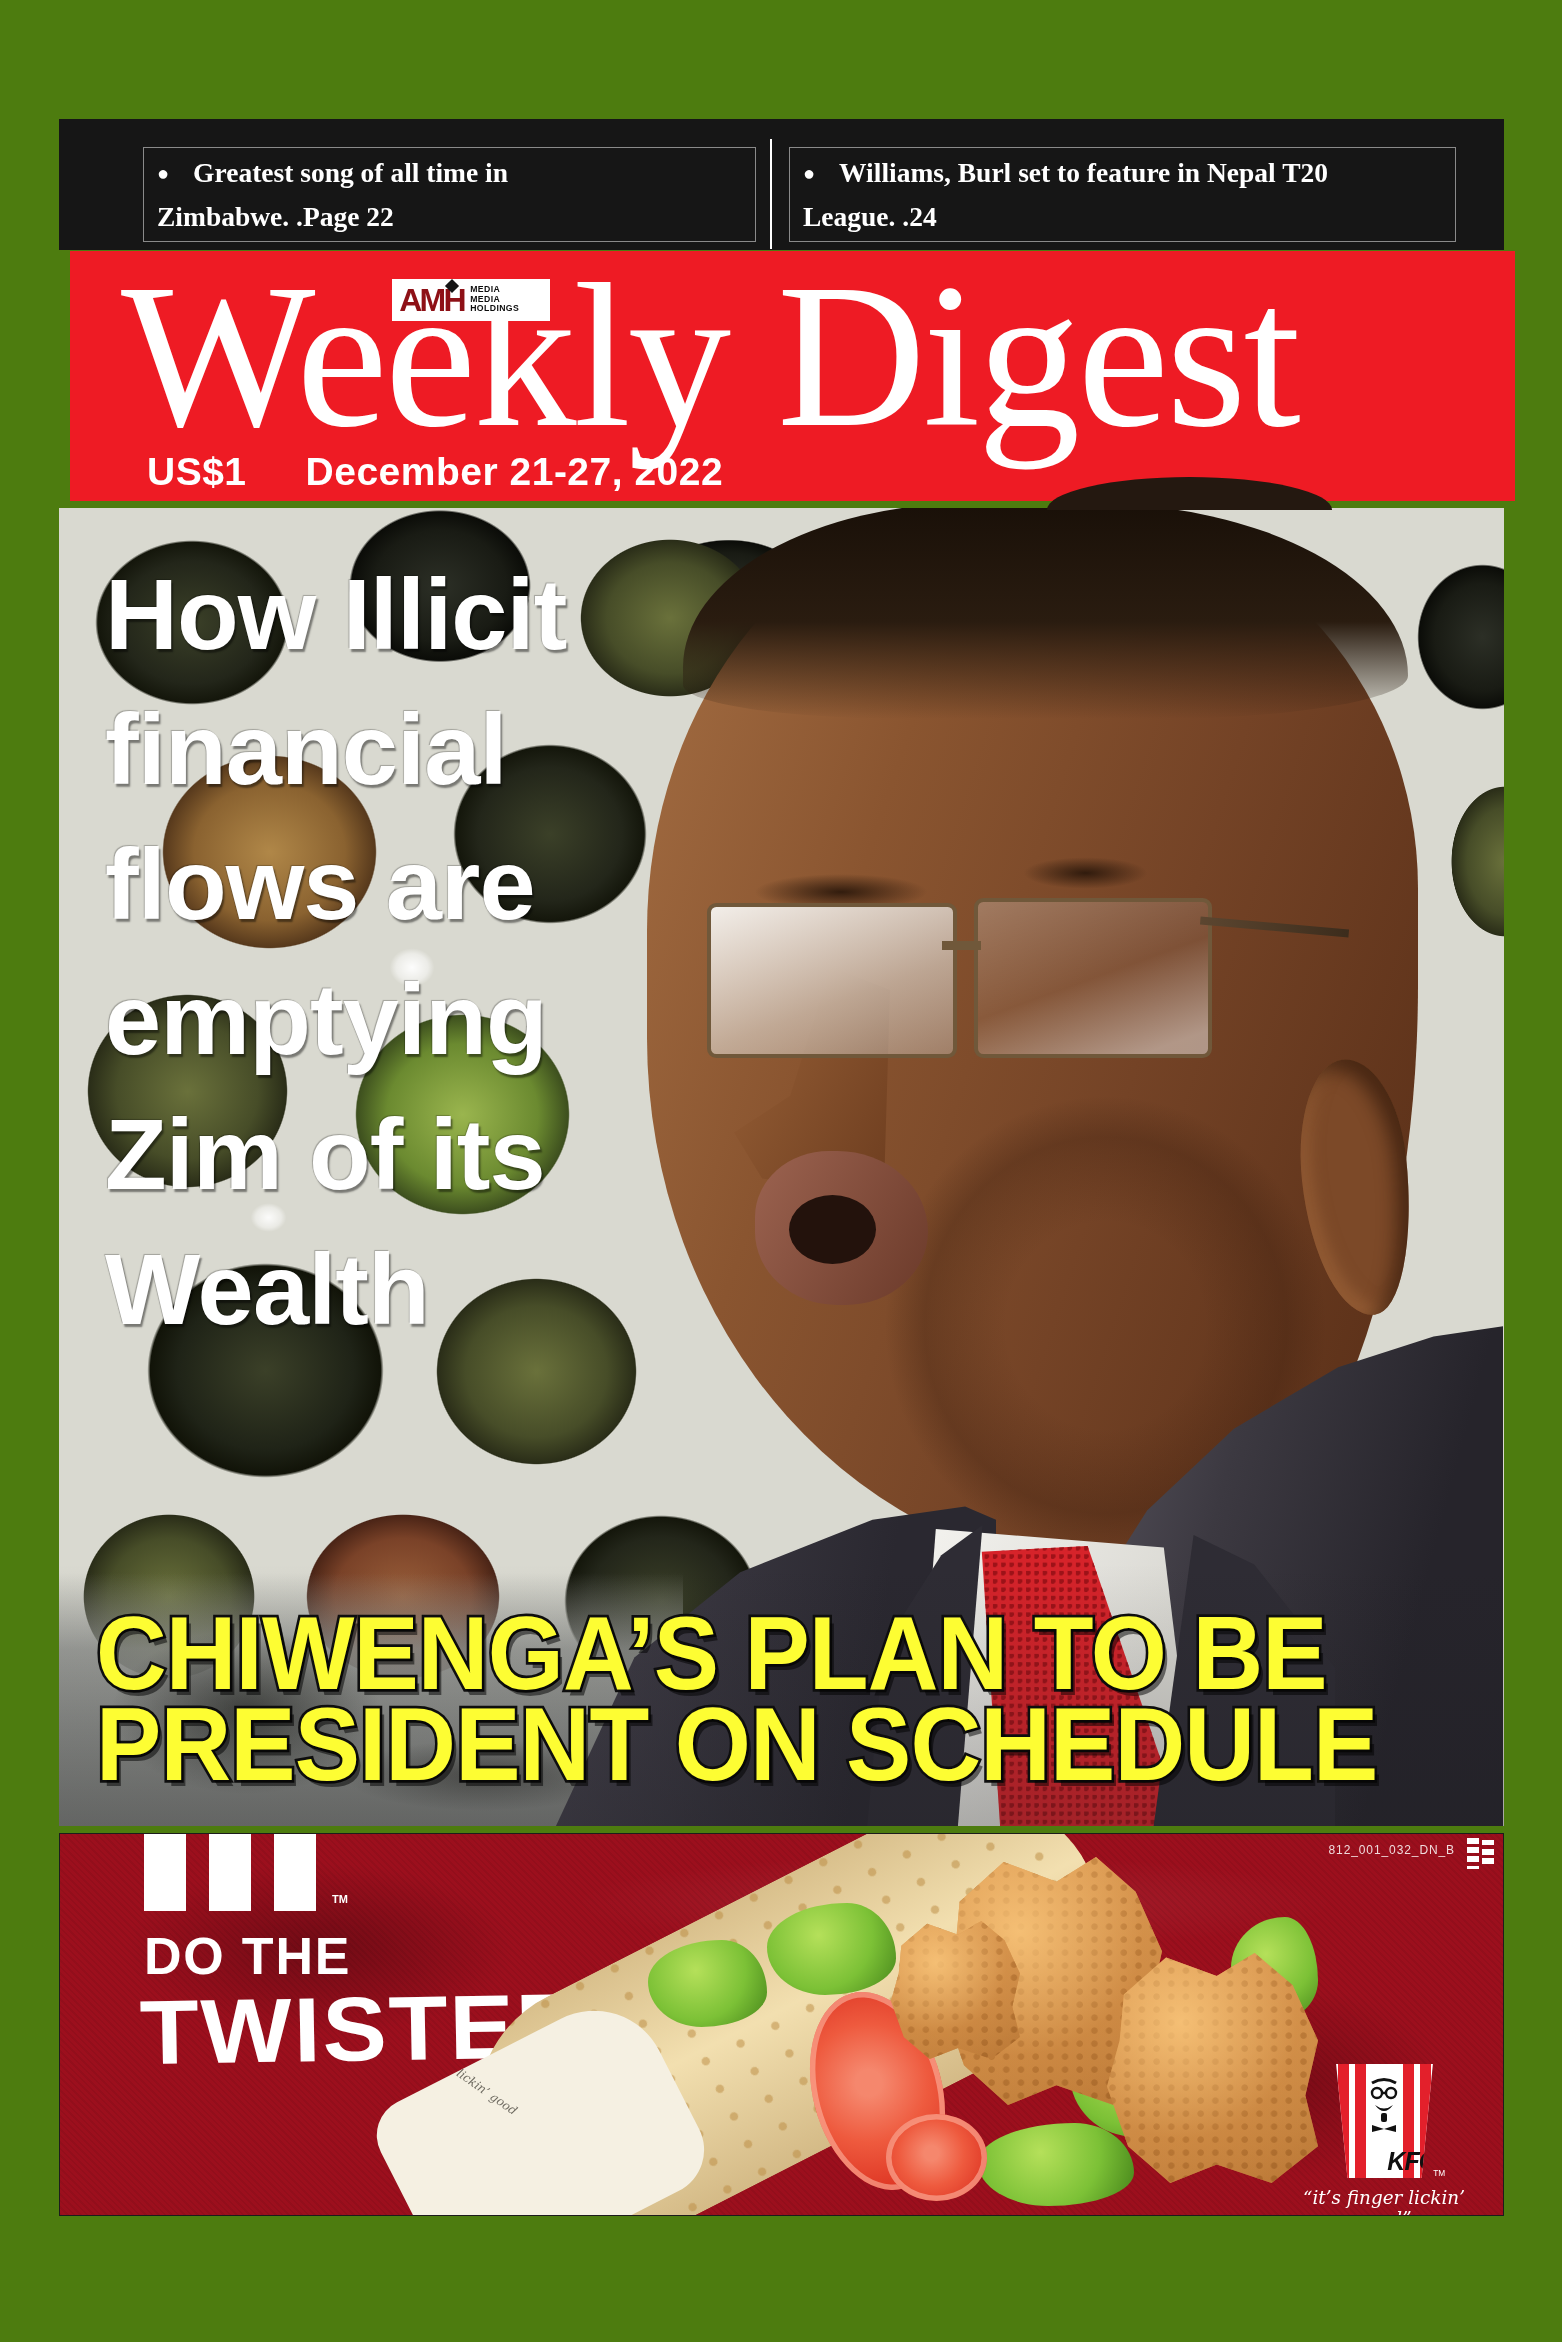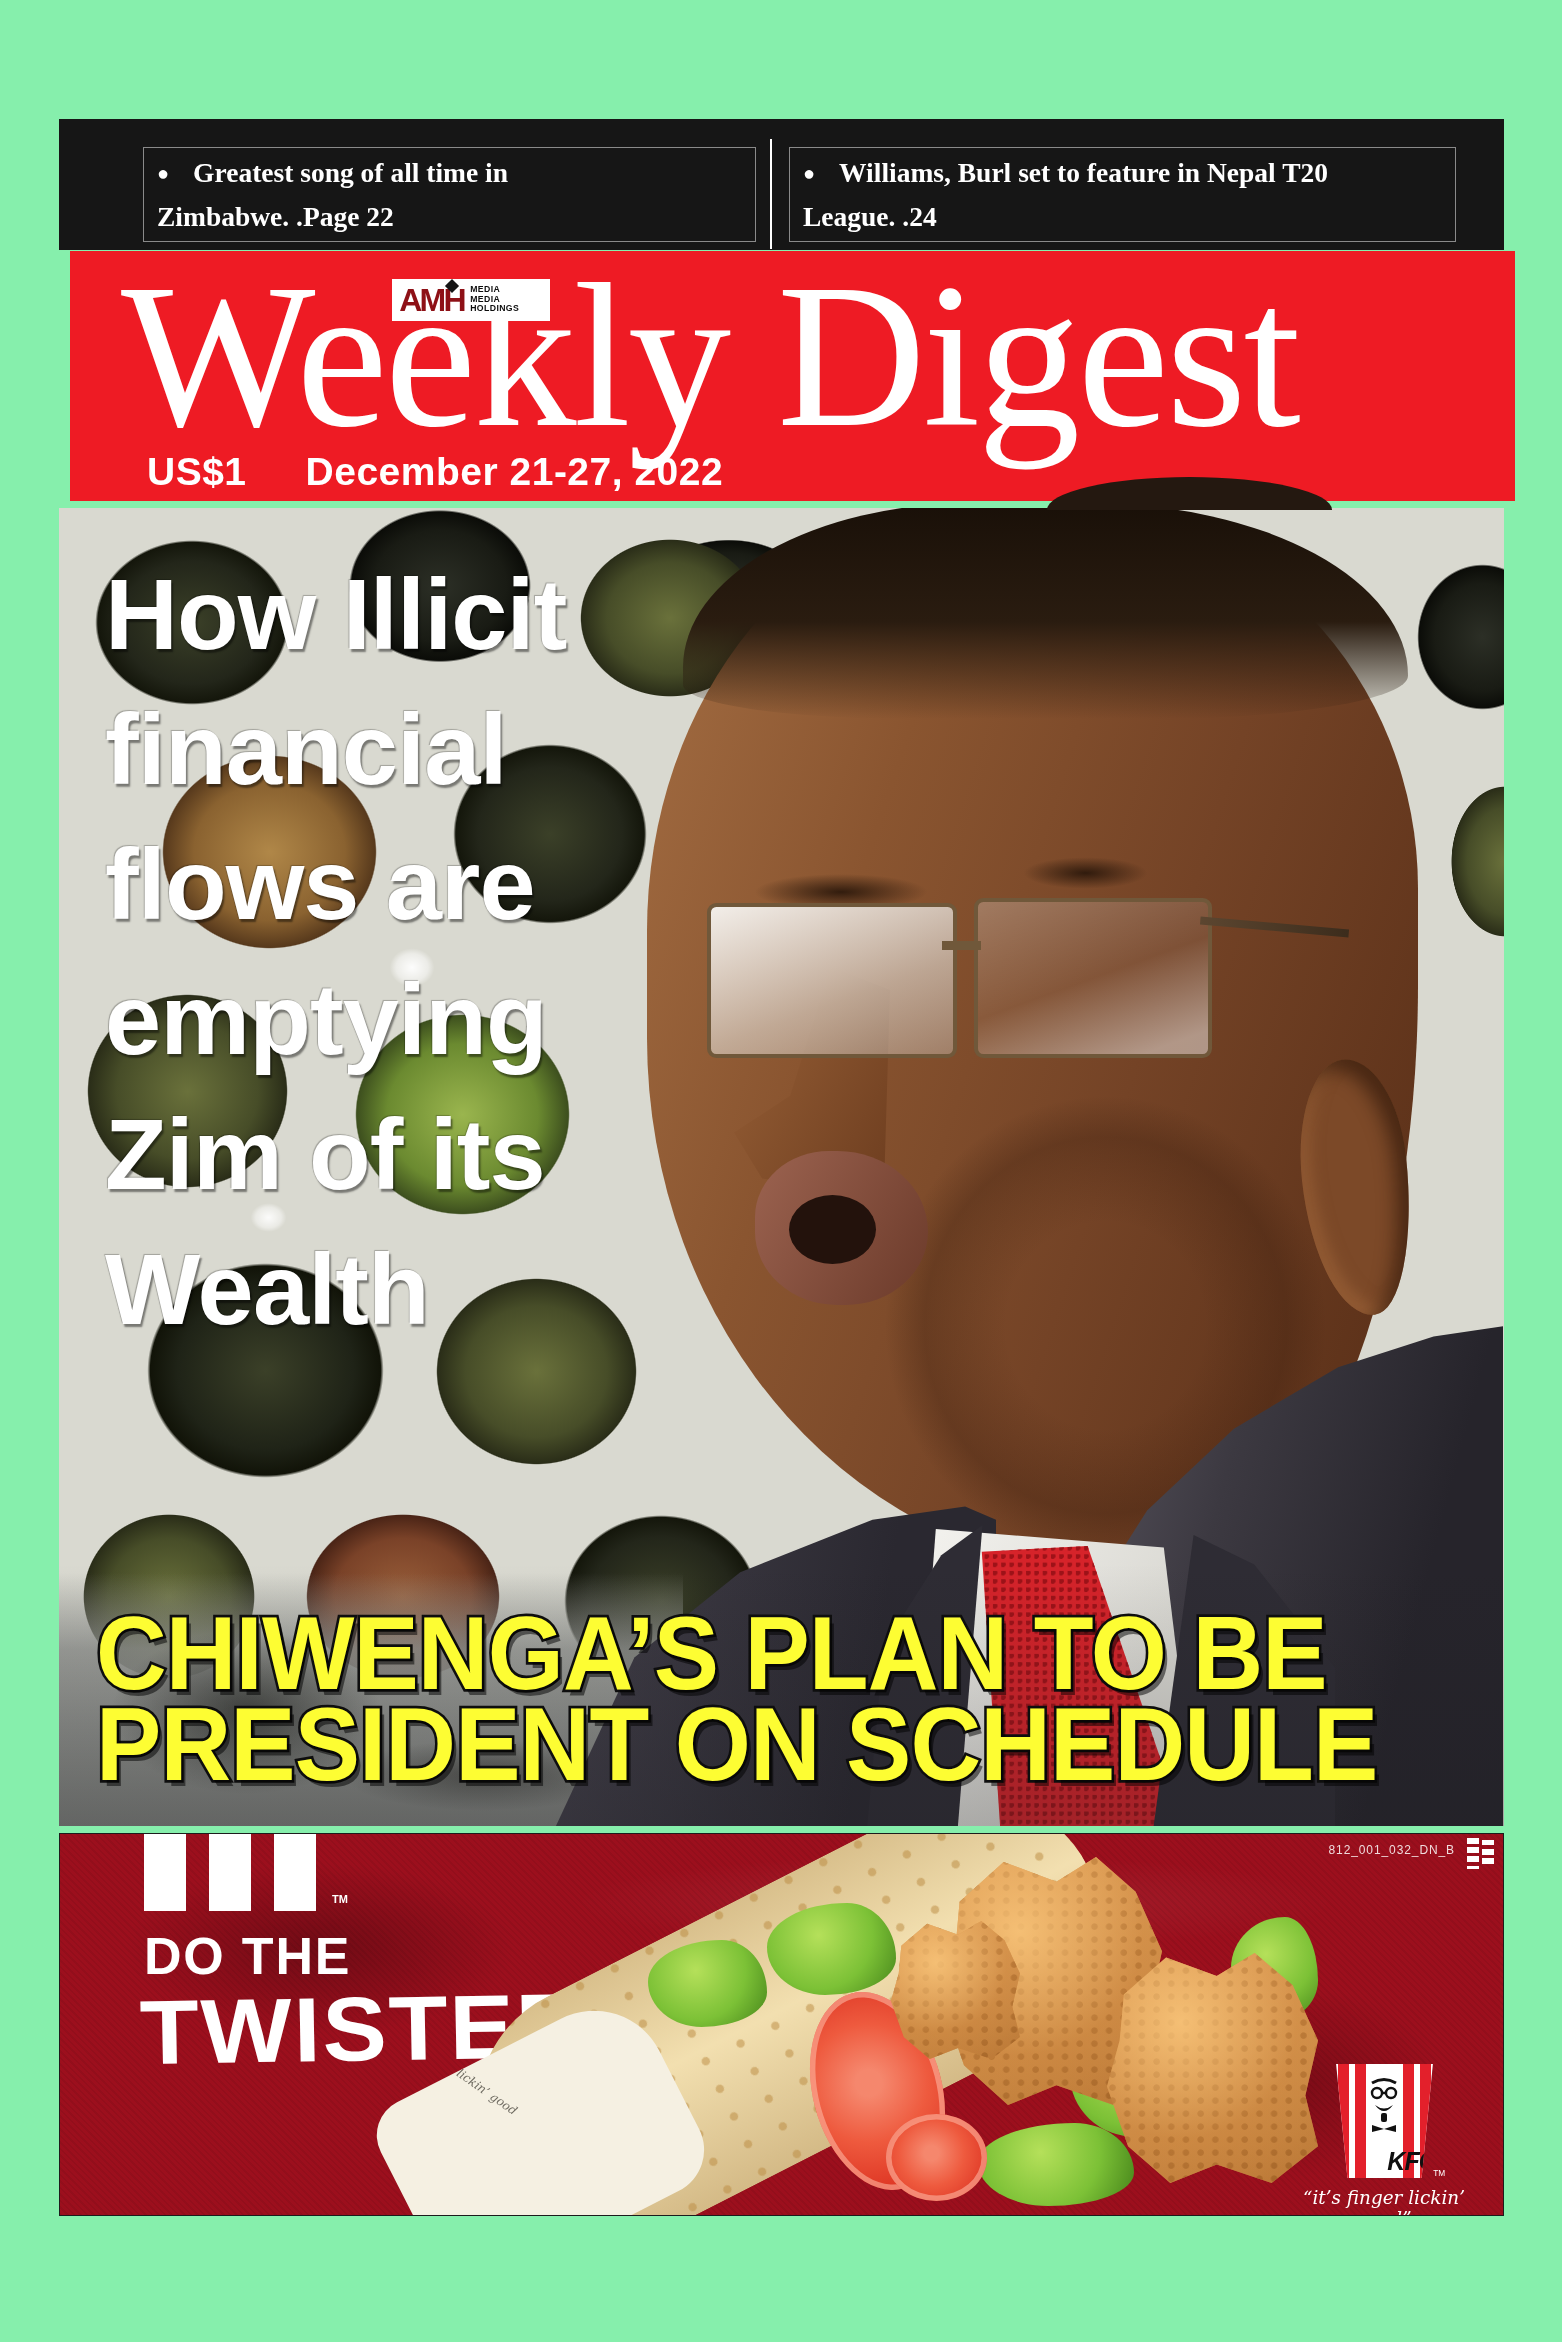--- a/index.html
+++ b/index.html
@@ -1,16 +1,16 @@
 <!DOCTYPE html>
 <html style="font-size:14.7px"><head>
 <meta charset="utf-8">
 <style>
   html,body{margin:0;padding:0;background:#ffffff;}
-  .page{position:relative;width:1562px;height:2343px;background:#86efac;overflow:hidden;
+  .page{position:relative;width:1562px;height:2343px;background:#4d7c0f;overflow:hidden;
         font-family:"Liberation Sans",sans-serif;}
 
   
   .teaser-bar{position:absolute;left:59px;top:119px;width:1445px;height:131px;background:#161616;}
   .teaser-box{position:absolute;top:27.5px;height:95px;border:0.9px solid #8a8a8a;color:#fff;
               font-family:"Liberation Serif",serif;font-weight:700;font-size:27.5px;line-height:44px;
               padding:3.7px 0 0 13px;box-sizing:border-box;}
   .teaser-box .bullet{font-size:20px;vertical-align:1.8px;margin-right:24px;}
   .teaser-left{left:84px;width:613px;}
   .teaser-right{left:730px;width:667px;}

